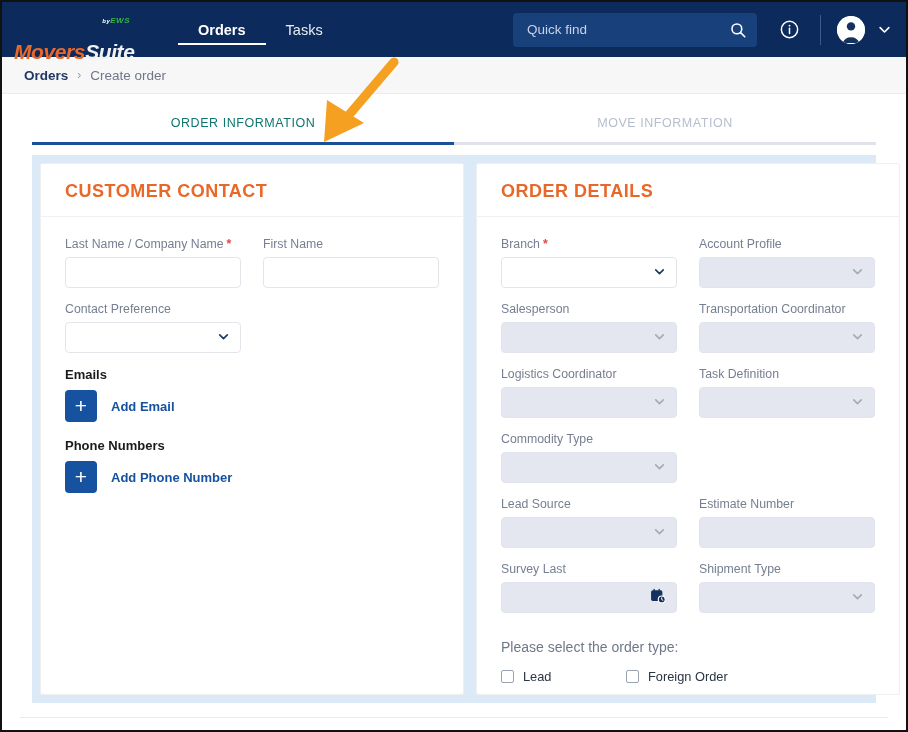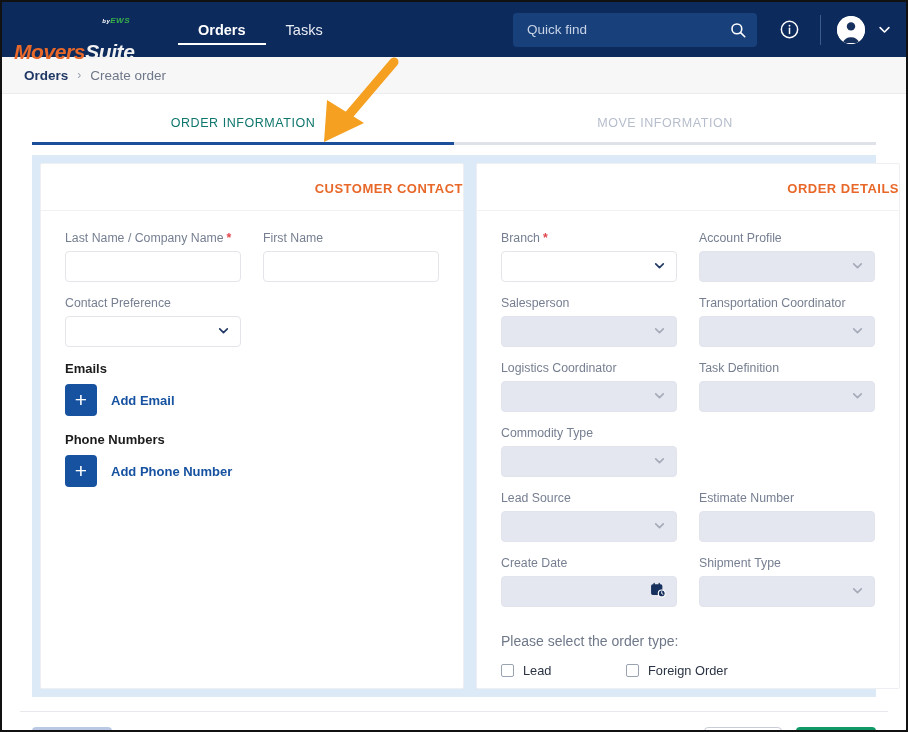--- a/index.html
+++ b/index.html
@@ -186,27 +186,26 @@
   }
   .panel {
     flex: 1;
     background: #ffffff;
     border: 1px solid #edeff3;
     border-radius: 2px;
     min-height: 482px;
     padding-bottom: 10px;
   }
   .panel-title {
-    font-size: 13px;
+    font-size: 18px;
     font-weight: bold;
     letter-spacing: 0.5px;
     color: #e8682a;
     padding: 17px 0 14px 24px;
     border-bottom: 1px solid #f0f1f4;
-    text-align: right;
   }
   .panel-body { padding: 20px 24px 0 24px; }
 
   .row { display: flex; gap: 22px; }
   .field { margin-bottom: 14px; }
   .field.half { width: 176px; }
   .field.halfR { width: 176px; }
   .label {
     font-size: 12.3px;
     color: #767f91;
@@ -547,21 +546,21 @@
               </div>
             </div>
             <div class="field halfR">
               <div class="label">Estimate Number</div>
               <div class="ctl disabled"></div>
             </div>
           </div>
 
           <div class="row">
             <div class="field half">
-              <div class="label">Create Date</div>
+              <div class="label">Survey Last</div>
               <div class="ctl disabled">
                 <span>
                   <svg width="16" height="16" viewBox="0 0 24 24" fill="none" stroke="#17315e" stroke-width="1.9" stroke-linecap="round">
                     <rect x="2.6" y="4.4" width="15" height="14" rx="1.6" fill="#17315e" stroke="#17315e"></rect>
                     <line x1="6.2" y1="2.2" x2="6.2" y2="5.6" stroke="#17315e"></line>
                     <line x1="13.8" y1="2.2" x2="13.8" y2="5.6" stroke="#17315e"></line>
                     <circle cx="17.6" cy="17.2" r="5.2" fill="#17315e" stroke="#ffffff" stroke-width="1.7"></circle>
                     <polyline points="17.6,14.6 17.6,17.3 19.4,18.4" stroke="#ffffff" stroke-width="1.5"></polyline>
                   </svg>
                 </span>

